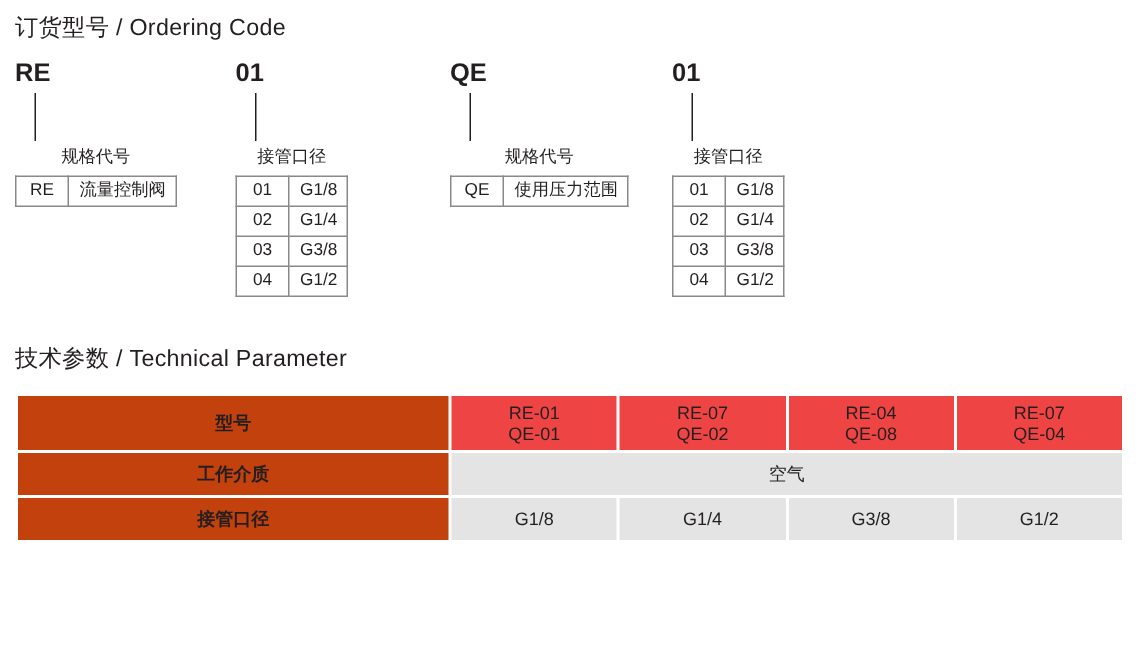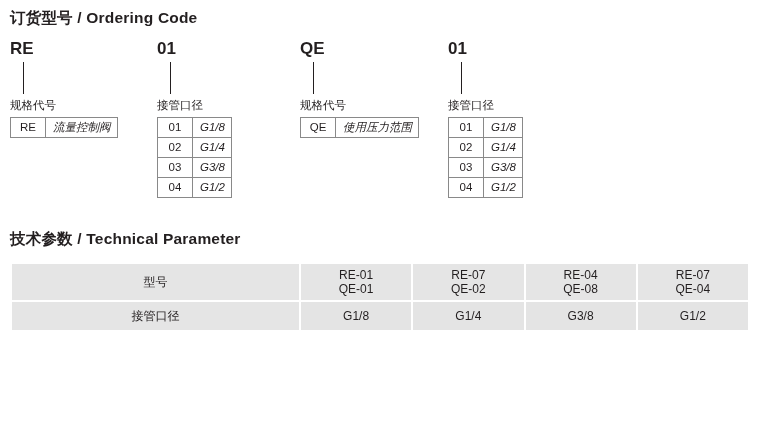--- a/index.html
+++ b/index.html
@@ -13,21 +13,21 @@
     font-family: "Liberation Sans", sans-serif;
     color: #231f20;
     position: relative;
     overflow: hidden;
   }
 
   
   .section-title {
     position: absolute;
     font-size: 15.5px;
-    font-weight: bold;
+    font-weight: normal;
     letter-spacing: 0.2px;
     white-space: nowrap;
   }
   #ordering-title { left: 10px; top: 8px; }
   #tech-title { left: 10px; top: 229px; }
 
   
   .code-col {
     position: absolute;
     top: 38px;
@@ -43,41 +43,41 @@
     background: #231f20;
     height: 32px;
     margin-left: 13px;
     margin-top: 2px;
   }
   .col-caption {
     font-size: 11.5px;
     margin-top: 4px;
     white-space: nowrap;
     line-height: 14px;
+    text-align: center;
   }
   .code-table {
     margin-top: 5px;
     border-collapse: collapse;
   }
   .code-table td {
     border: 1px solid #898989;
     font-size: 11.5px;
     padding: 2px 6px;
     line-height: 15px;
     white-space: nowrap;
     color: #231f20;
   }
   .code-table td.key {
     text-align: center;
     width: 22px;
   }
   .code-table td.val {
     text-align: left;
     padding-left: 7px;
-    font-style: italic;
   }
 
   
   #col-re { left: 10px; }
   #col-re-size { left: 157px; }
   #col-qe { left: 300px; }
   #col-qe-size { left: 448px; }
 
   
   #tech-table {
@@ -90,28 +90,29 @@
   }
   #tech-table td {
     border: 2px solid #ffffff;
     font-size: 12px;
     text-align: center;
     vertical-align: middle;
     height: 26px;
     color: #231f20;
   }
   .lbl-cell {
-    background: #e5e5e5;
+    background: #c2410c;
     width: 285px;
+    font-weight: bold;
   }
   .val-cell {
     background: #e4e4e4;
   }
   .hdr-cell {
-    background: #e5e5e5;
+    background: #ef4444;
     color: #ffffff;
     line-height: 14px;
     padding: 4px 0;
     font-size: 12px;
   }
   .hdr-row td { height: 38px; }
   .hdr-cell .l2 { display: block; }
 </style>
 </head>
 <body>
@@ -215,20 +216,24 @@
     <td class="hdr-cell">
       <span class="l1">RE-04</span>
       <span class="l2">QE-08</span>
     </td>
     <td class="hdr-cell">
       <span class="l1">RE-07</span>
       <span class="l2">QE-04</span>
     </td>
   </tr>
 
+  <tr>
+    <td class="lbl-cell">工作介质</td>
+    <td class="val-cell" colspan="4">空气</td>
+  </tr>
 
   <tr>
     <td class="lbl-cell">接管口径</td>
     <td class="val-cell">G1/8</td>
     <td class="val-cell">G1/4</td>
     <td class="val-cell">G3/8</td>
     <td class="val-cell">G1/2</td>
   </tr>
 
 

